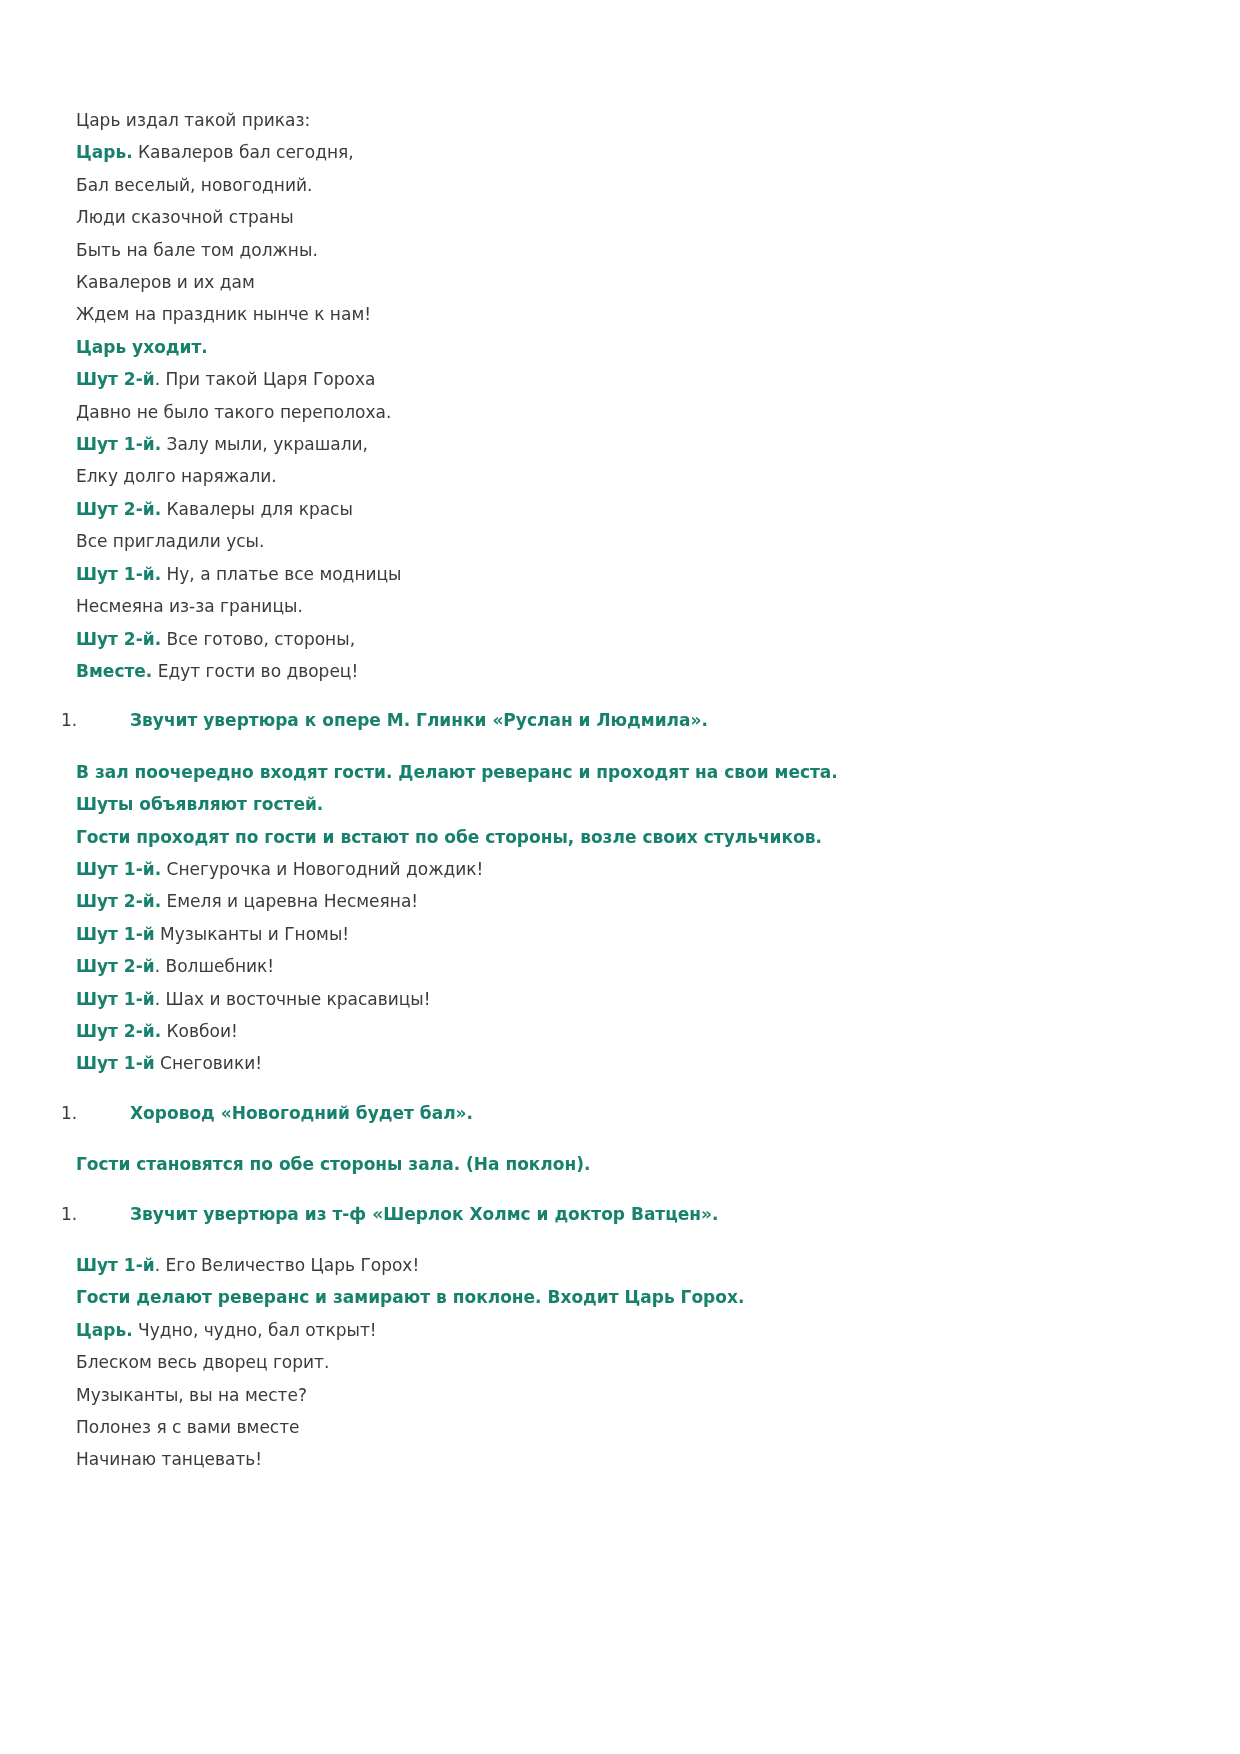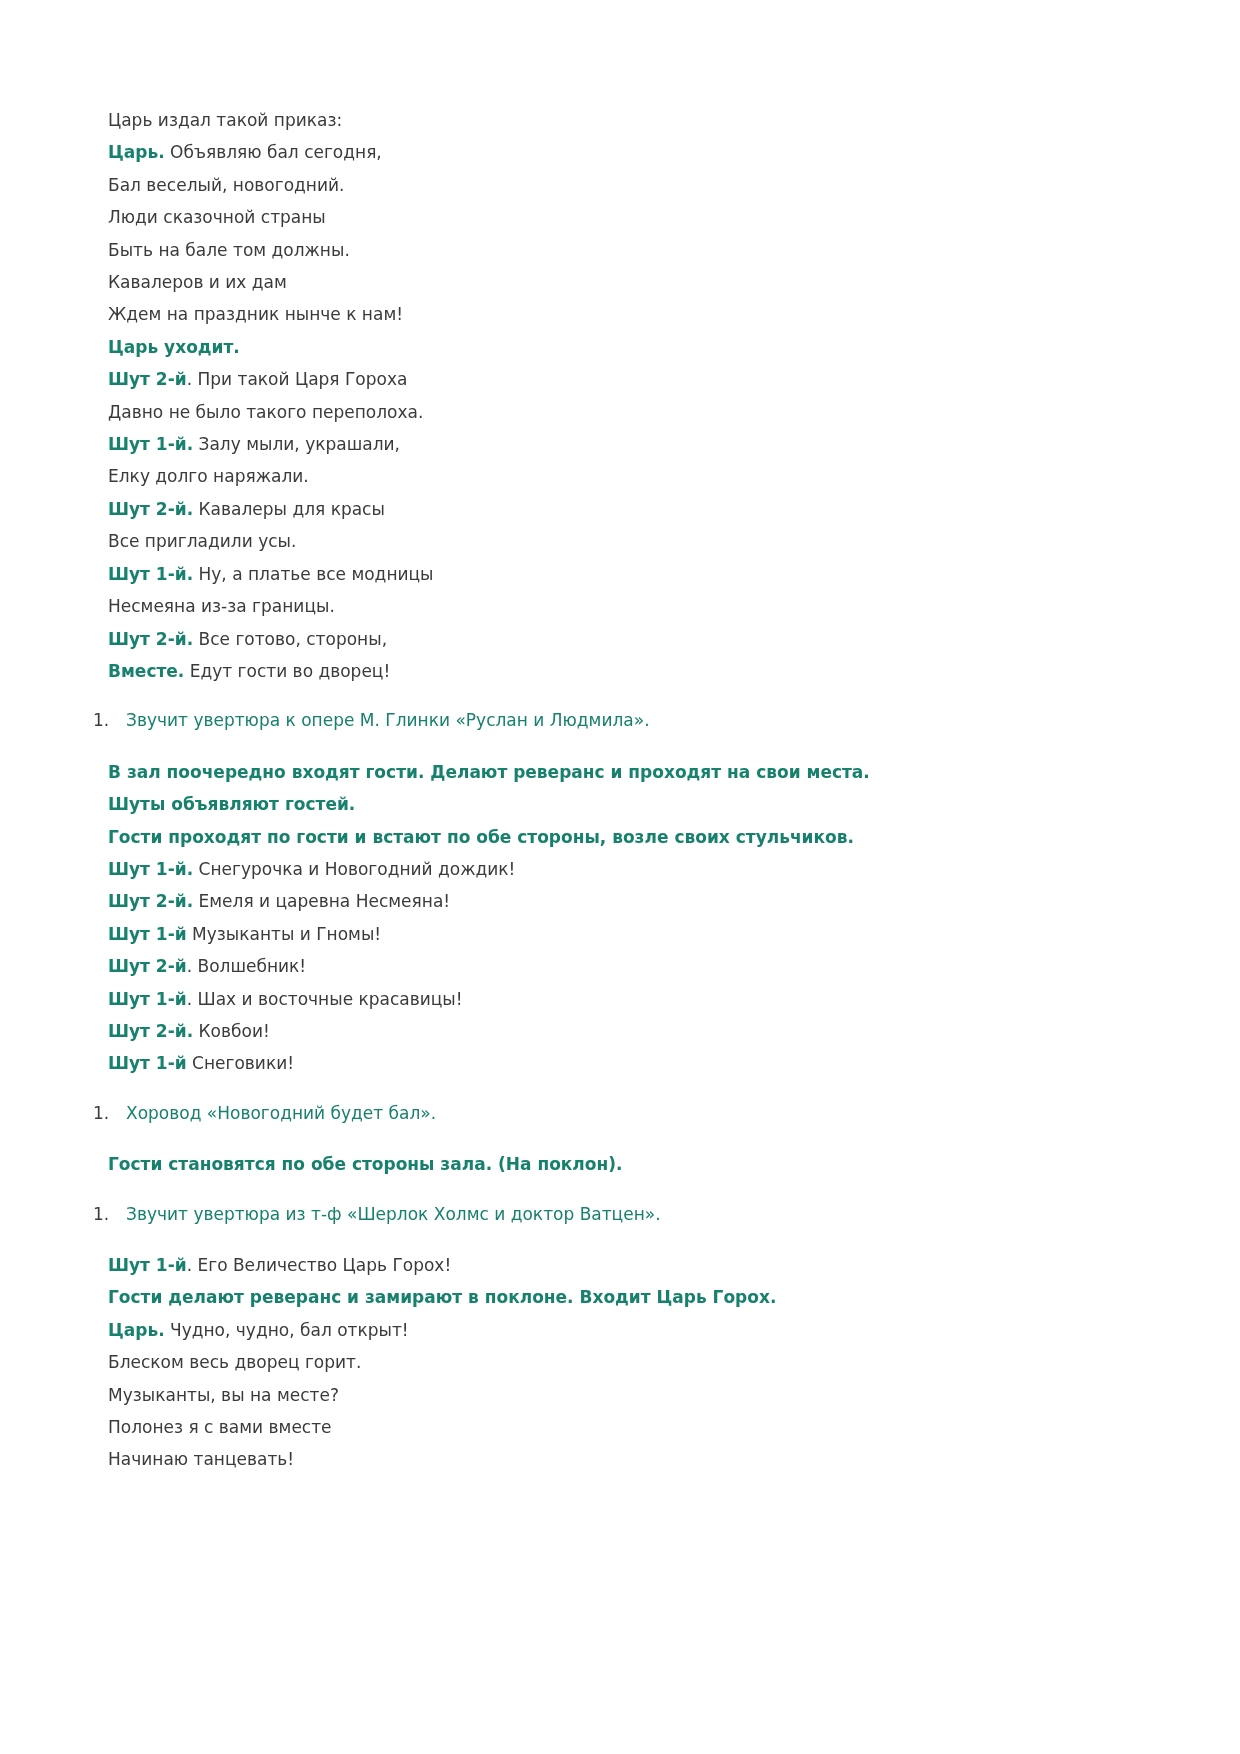--- a/index.html
+++ b/index.html
@@ -13,21 +13,21 @@
     font-family: "DejaVu Sans", "Liberation Sans", sans-serif;
     font-size: 17px;
     line-height: 32.4px;
     color: var(--text-color, #3b3b3b);
     overflow: hidden;
   }
   .page {
     box-sizing: border-box;
     width: 1240px;
     height: 1754px;
-    padding: 104px 100px 0 108px;
+    padding: 104px 100px 0 76px;
     border-radius: 17px;
   }
   .line {
     white-space: pre-wrap;
   }
   .speaker {
     font-weight: bold;
     color: var(--accent-color, #17816d);
   }
   .direction {
@@ -40,31 +40,32 @@
     align-items: baseline;
     margin: 17px 0 19px -15px;
   }
   .numbered .num {
     flex: 0 0 auto;
     width: 33px;
     color: var(--text-color, #3b3b3b);
     font-weight: normal;
   }
   .numbered .num-text {
-    font-weight: normal;
+    font-weight: bold;
     color: var(--accent-color, #17816d);
+    margin-left: 36px;
   }
 </style>
 </head>
 <body style="--accent-color: #17816d; --text-color: #3b3b3b; background: rgb(255, 255, 255);">
 
 <div class="page">
   <div id="doc-content">
       <div class="line"><span>Царь издал такой приказ:</span></div>
-      <div class="line"><span class="speaker">Царь.</span><span> Объявляю бал сегодня,</span></div>
+      <div class="line"><span class="speaker">Царь.</span><span> Кавалеров бал сегодня,</span></div>
       <div class="line"><span>Бал веселый, новогодний.</span></div>
       <div class="line"><span>Люди сказочной страны</span></div>
       <div class="line"><span>Быть на бале том должны.</span></div>
       <div class="line"><span>Кавалеров и их дам</span></div>
       <div class="line"><span>Ждем на праздник нынче к нам!</span></div>
       <div class="direction">Царь уходит.</div>
       <div class="line"><span class="speaker">Шут 2-й</span><span>. При такой Царя Гороха</span></div>
       <div class="line"><span>Давно не было такого переполоха.</span></div>
       <div class="line"><span class="speaker">Шут 1-й.</span><span> Залу мыли, украшали,</span></div>
       <div class="line"><span>Елку долго наряжали.</span></div>

